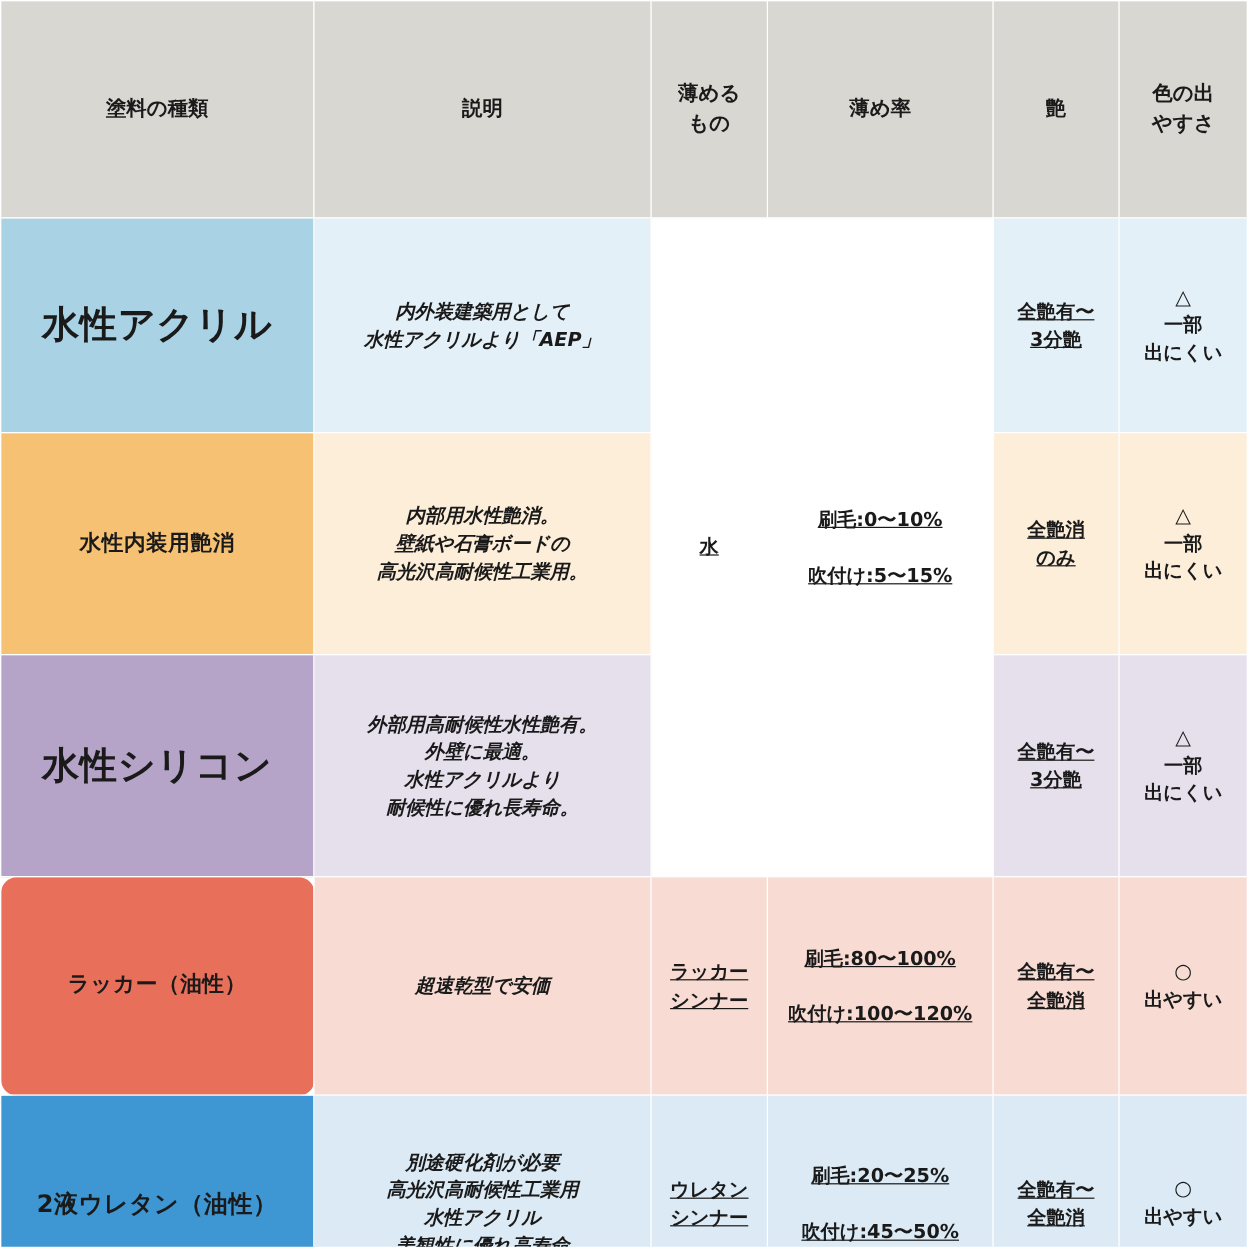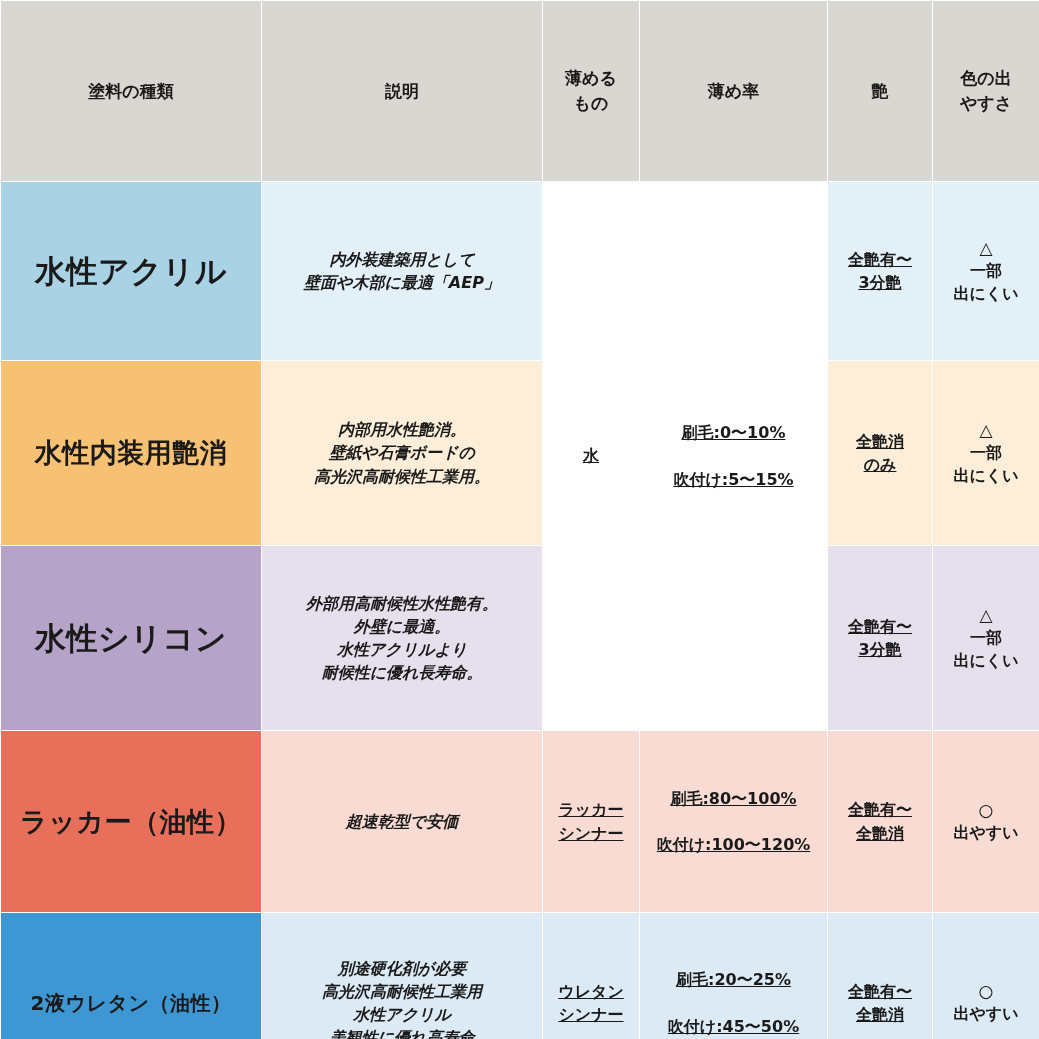--- a/index.html
+++ b/index.html
@@ -47,21 +47,21 @@
   }
 
   
   td.cat {
     font-size: 31px;
     font-weight: bold;
     color: #1a1a1a;
     letter-spacing: 0.5px;
   }
   td.cat.small {
-    font-size: 27px;
+    font-size: 18px;
   }
   td.cat.smaller {
     font-size: 20px;
   }
 
   
   td.desc {
     font-size: 16px;
     font-weight: bold;
     font-style: italic;
@@ -82,21 +82,21 @@
     font-weight: normal;
   }
 
   
   .bg-acryl-cat   { background: #a9d2e5; }
   .bg-acryl-soft  { background: #e4f0f7; }
   .bg-matte-cat   { background: #f7c173; }
   .bg-matte-soft  { background: #fdeed9; }
   .bg-sili-cat    { background: #b6a3c8; margin-top: 13px; }
   .bg-sili-soft   { background: #e6dfec; }
-  .bg-lac-cat     { background: #e8705a; }
+  .bg-lac-cat     { background: #e8705a; border-radius: 13px; }
   .bg-lac-soft    { background: #f8dcd4; }
   .bg-ure-cat     { background: #3e97d3; }
   .bg-ure-soft    { background: #dbeaf5; }
   .bg-white       { background: #ffffff; }
 
   
   tr.r1 td { height: 170px; }
   tr.r2 td { height: 176px; }
   tr.r3 td { height: 176px; }
   tr.r4 td { height: 173px; }
@@ -129,21 +129,21 @@
         <span>やすさ</span>
       </th>
     </tr>
   </thead>
   <tbody>
 
     <tr class="r1">
       <td class="cat bg-acryl-cat">水性アクリル</td>
       <td class="desc bg-acryl-soft">
         <span>内外装建築用として</span><br>
-        <span>壁面や木部に最適「AEP」</span>
+        <span>水性アクリルより「AEP」</span>
       </td>
       <td class="cell bg-white" rowspan="3">水</td>
       <td class="cell bg-white" rowspan="3">
         <span>刷毛:0〜10%</span><br><br>
         <span>吹付け:5〜15%</span>
       </td>
       <td class="cell bg-acryl-soft">
         <span>全艶有〜</span><br>
         <span>3分艶</span>
       </td>

